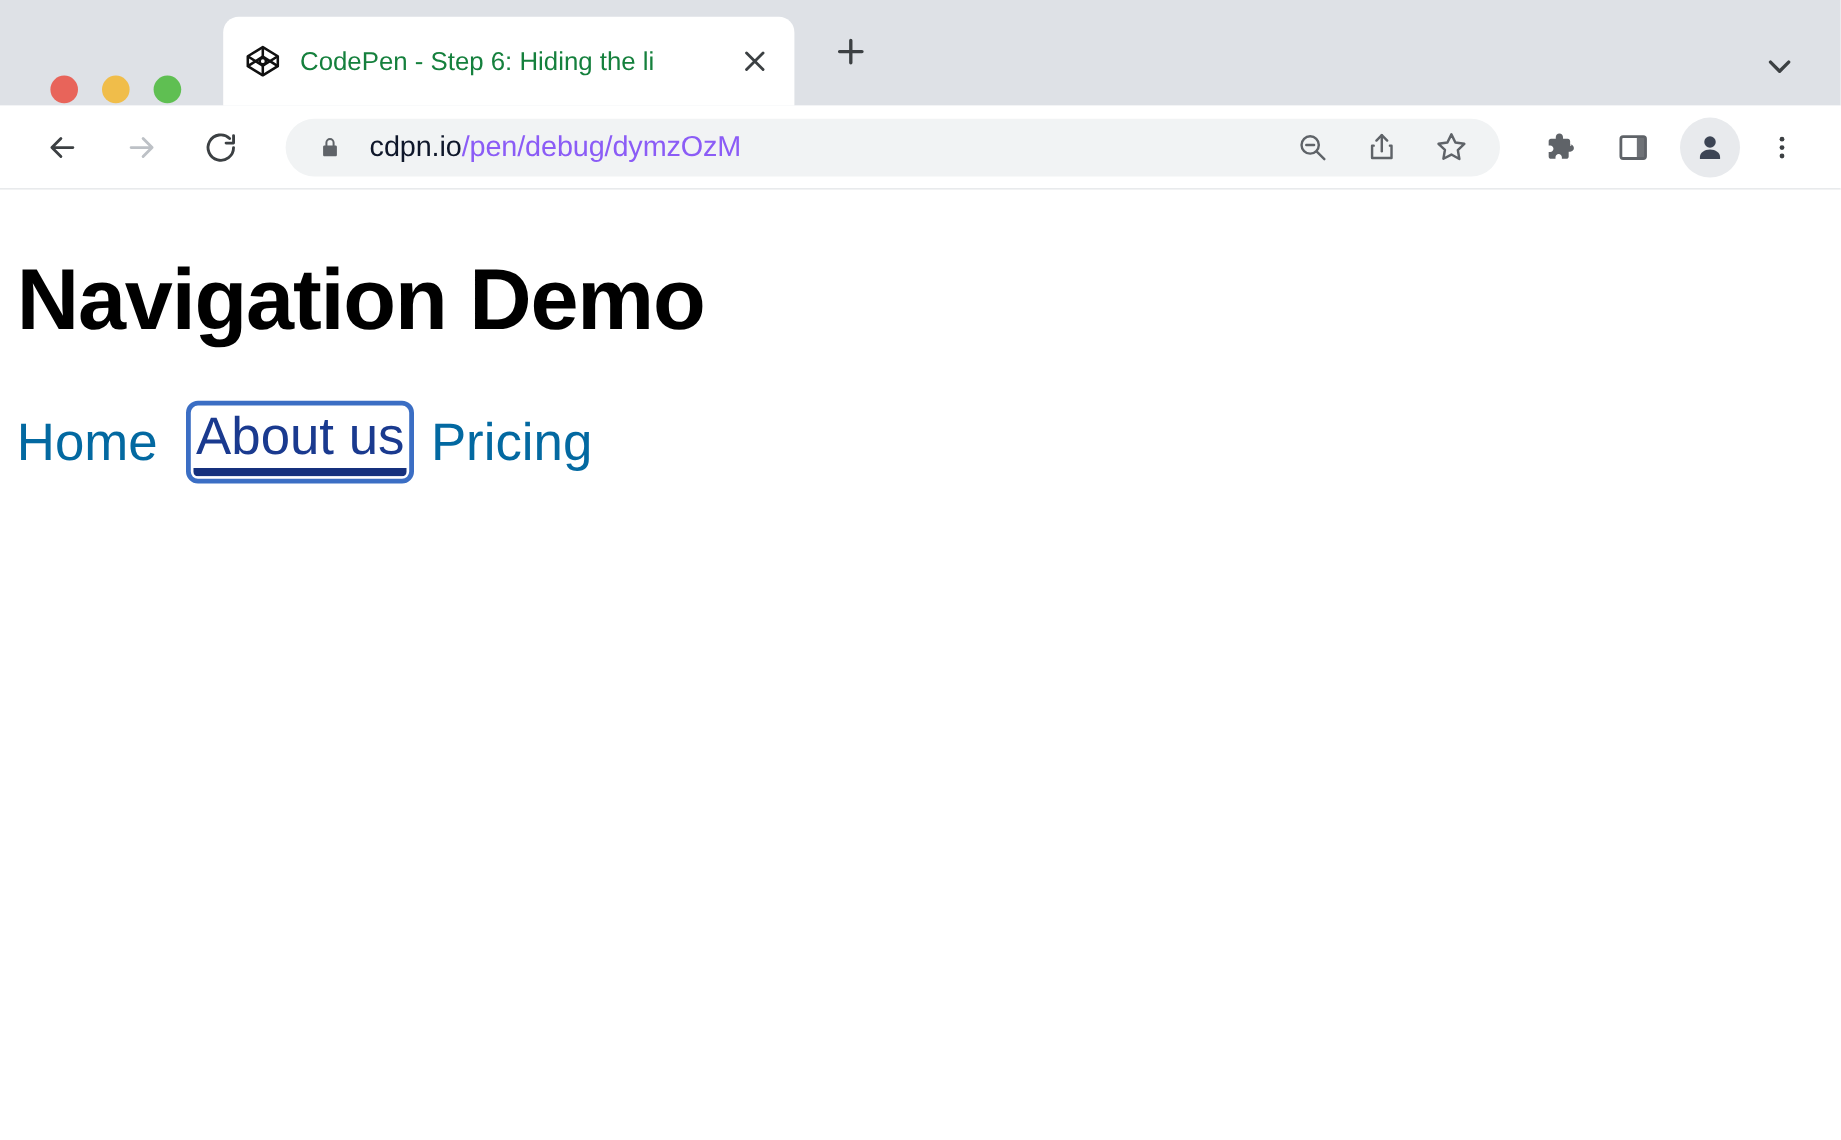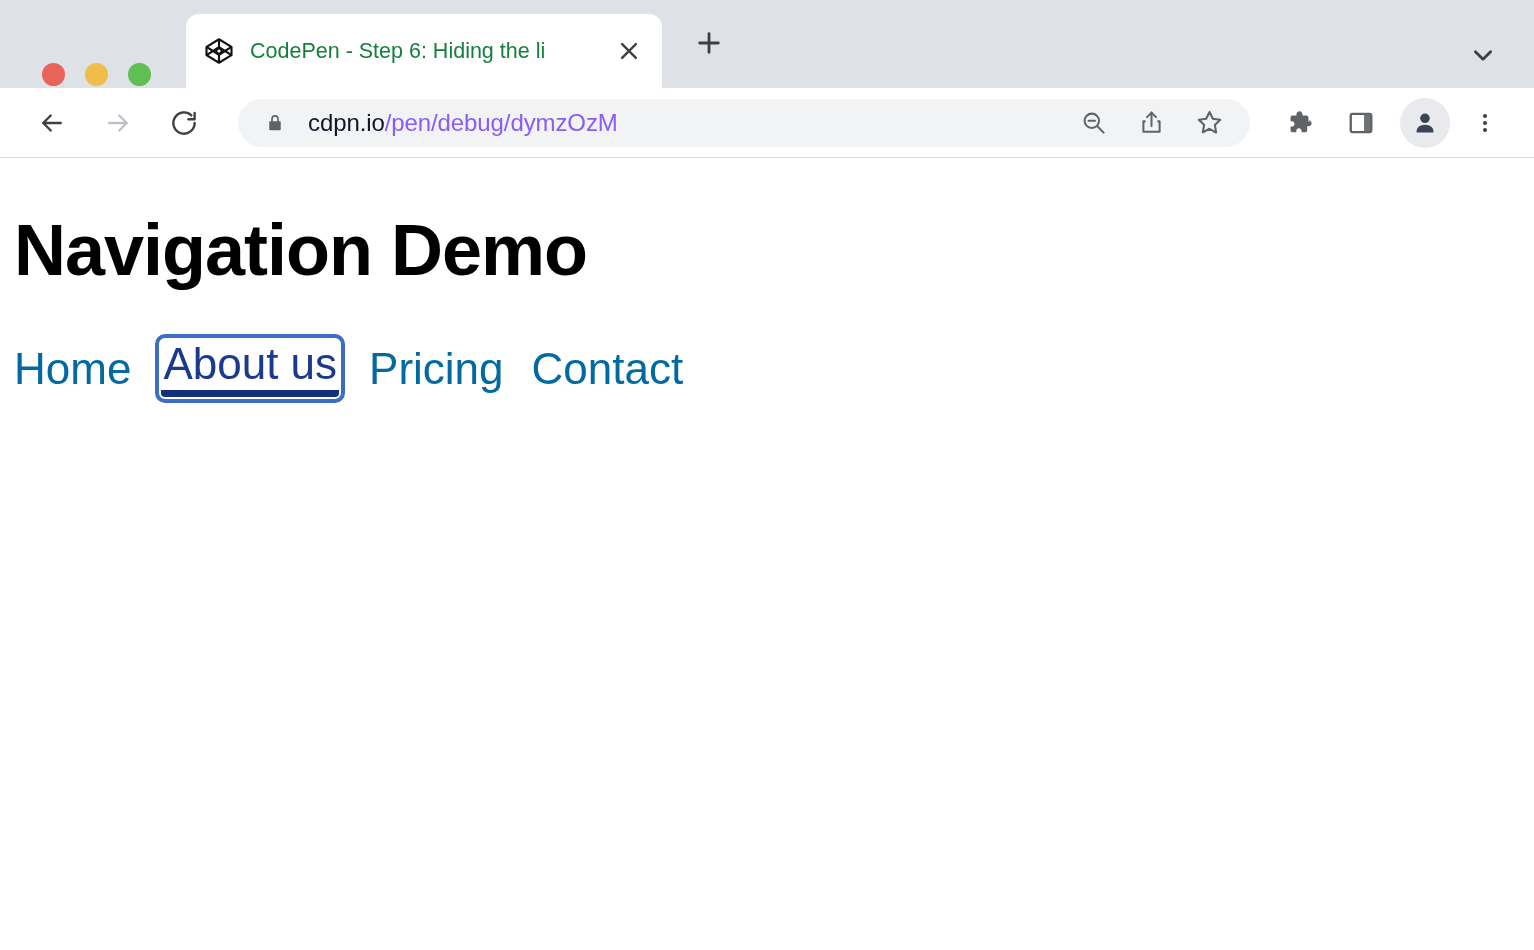--- a/index.html
+++ b/index.html
@@ -231,21 +231,21 @@
     margin-right: 28px;
     display: inline-block;
   }
   .nav-link.focused {
     color: #1a3a8f;
     outline: 4px solid #3b6ec4;
     outline-offset: 2px;
     border-radius: 4px;
     border-bottom: 7px solid #15307d;
     padding: 2px 2px 4px 2px;
-    margin-right: 30px;
+    margin-right: 20px;
     margin-left: 2px;
   }
 
   svg { display: block; }
 </style>
 </head>
 <body>
 
 <div class="browser">
 
@@ -396,19 +396,18 @@
 
   <div class="viewport">
     <div class="page">
 
       <h1 class="page-title">Navigation Demo</h1>
 
       <nav class="nav">
         <a class="nav-link" href="#">Home</a>
         <a class="nav-link focused" href="#">About us</a>
         <a class="nav-link" href="#">Pricing</a>
-        <a class="nav-link" href="#">Contact</a>
       </nav>
 
     </div>
   </div>
 
 </div>
 
 </body></html>

